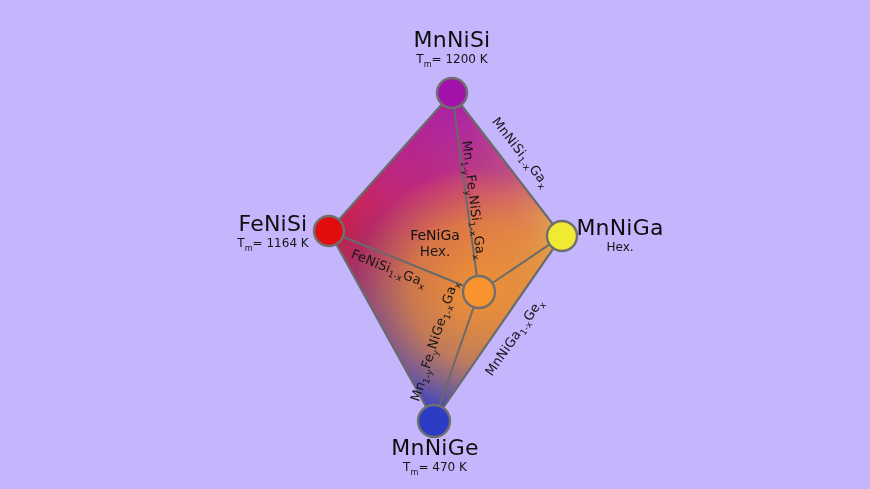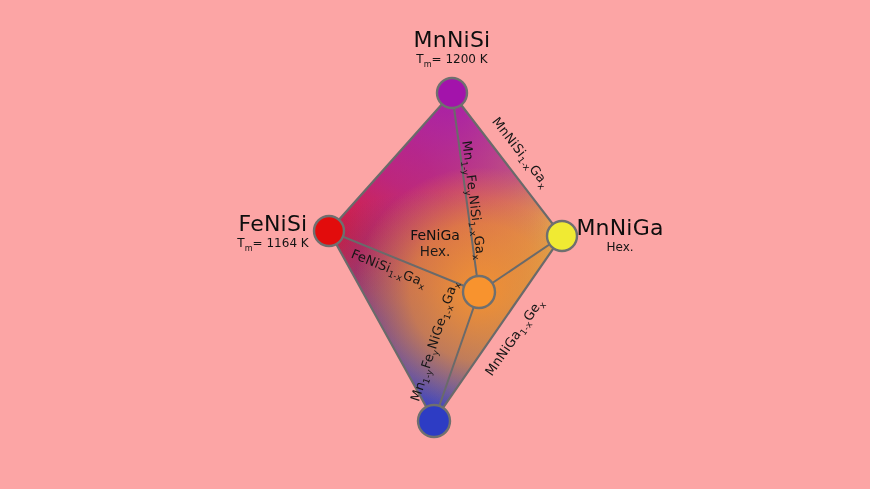--- a/index.html
+++ b/index.html
@@ -1,17 +1,17 @@
 <!DOCTYPE html>
 <html><head>
 <meta charset="utf-8">
 <style>
   html,body{margin:0;padding:0;background:#ffffff;}
   .stage{
-    position:relative;width:870px;height:489px;background:#fca5a5;overflow:hidden;
+    position:relative;width:870px;height:489px;background:#c4b5fd;overflow:hidden;
     font-family:"DejaVu Sans","Liberation Sans",sans-serif;color:#111;
   }
   .stage svg{position:absolute;left:0;top:0;}
   .lbl{position:absolute;transform:translate(-50%,-50%);text-align:center;white-space:nowrap;line-height:1.05;}
   .node-name{font-size:22px;color:#0e0e0e;letter-spacing:0.2px;}
   .node-note{font-size:12px;color:#141414;margin-top:2px;}
   .center-name{font-size:14px;color:#111;}
   .center-note{font-size:13.5px;color:#1a1a1a;margin-top:1px;}
   .edge-lbl{position:absolute;font-size:13px;color:#161616;white-space:nowrap;letter-spacing:0.2px;}
   sub{font-size:0.68em;line-height:0;}
@@ -91,20 +91,24 @@
   <div class="lbl" style="left:273px;top:231px;">
     <div class="node-name">FeNiSi</div>
     <div class="node-note"><span>T</span><sub>m</sub><span>= 1164 K</span></div>
   </div>
 
   <div class="lbl" style="left:620px;top:235px;">
     <div class="node-name">MnNiGa</div>
     <div class="node-note">Hex.</div>
   </div>
 
+  <div class="lbl" style="left:435px;top:455px;">
+    <div class="node-name">MnNiGe</div>
+    <div class="node-note"><span>T</span><sub>m</sub><span>= 470 K</span></div>
+  </div>
 
   <div class="lbl" style="left:435px;top:243px;">
     <div class="center-name">FeNiGa</div>
     <div class="center-note">Hex.</div>
   </div>
 
   <div class="edge-lbl r52" style="left:521px;top:152px;"><span>MnNiSi</span><sub>1-x</sub><span>Ga</span><sub>x</sub></div>
   <div class="edge-lbl r83" style="left:474px;top:200px;"><span>Mn</span><sub>1-y</sub><span>Fe</span><sub>y</sub><span>NiSi</span><sub>1-x</sub><span>Ga</span><sub>x</sub></div>
   <div class="edge-lbl r22" style="left:389px;top:268px;"><span>FeNiSi</span><sub>1-x</sub><span>Ga</span><sub>x</sub></div>
   <div class="edge-lbl rm72" style="left:434px;top:341px;"><span>Mn</span><sub>1-y</sub><span>Fe</span><sub>y</sub><span>NiGe</span><sub>1-x</sub><span>Ga</span><sub>x</sub></div>

